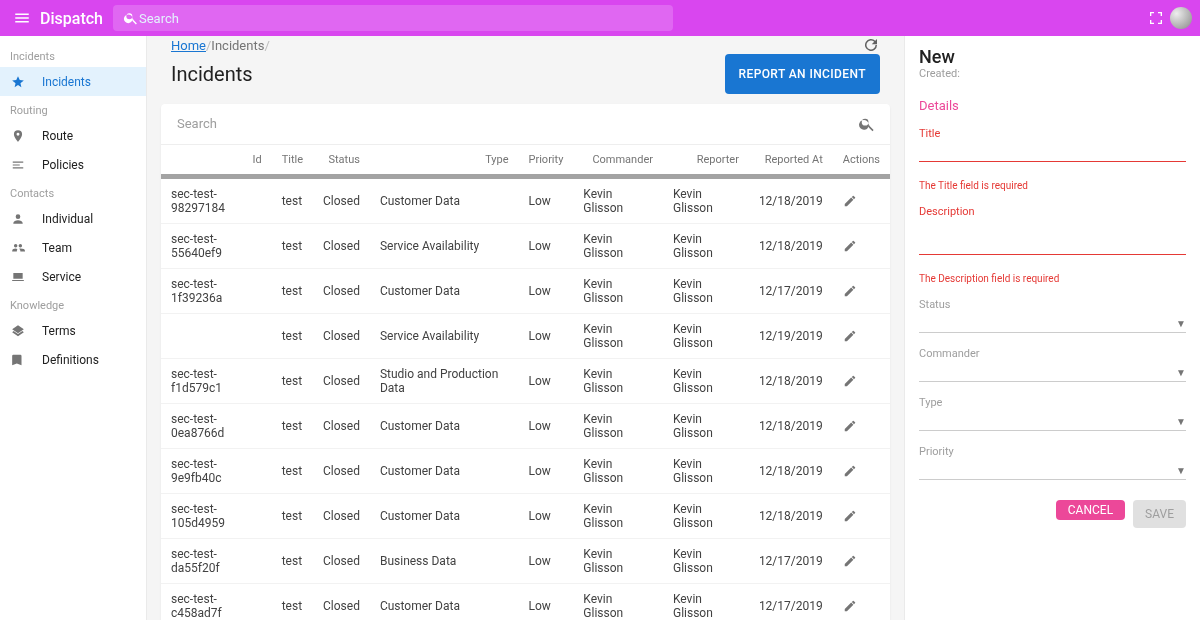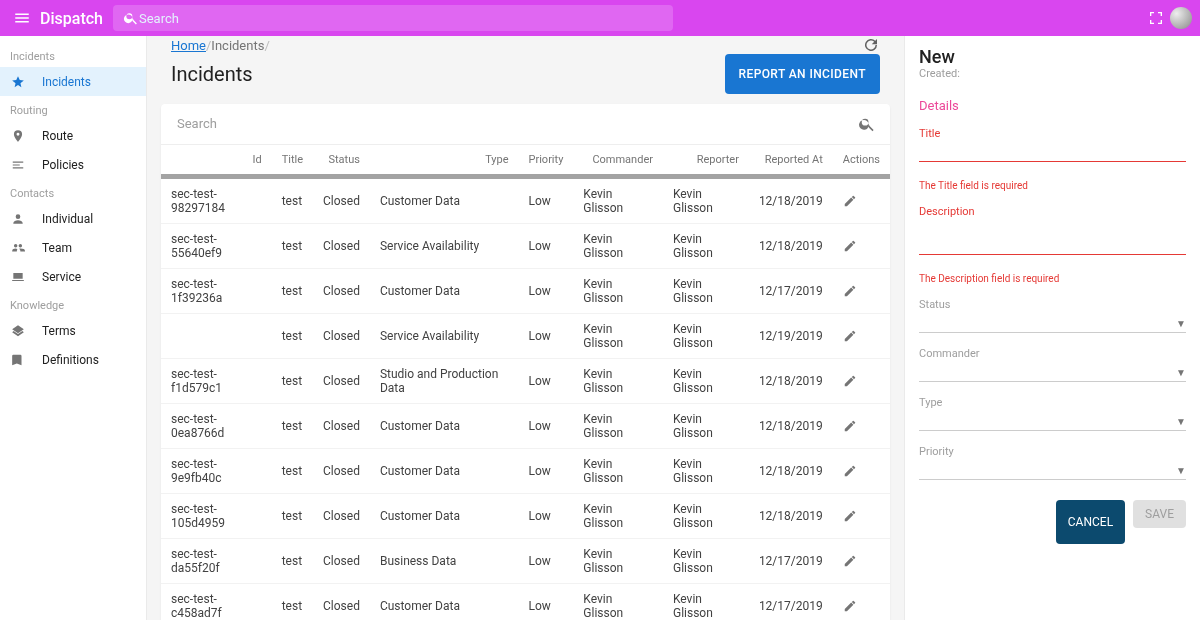--- a/index.html
+++ b/index.html
@@ -43,21 +43,21 @@
   .r-section{font-size:13px;color:#ec4899;margin-top:12px}
   .field{display:flex;flex-direction:column;gap:2px;margin-top:8px}
   .field label{font-size:11px}
   .field input,.field textarea{border:0;border-bottom:1px solid #ccc;outline:0;font-size:13px;padding:2px 0;background:transparent;resize:none}
   .field.err label{color:#E53935}
   .field.err input,.field.err textarea{border-bottom:1px solid #E53935}
   .err-msg{font-size:10px;color:#E53935;margin-top:16px}
   .field.sel{position:relative}
   .field.sel .chev{position:absolute;right:0;bottom:4px;color:#757575;font-size:10px}
   .r-actions{display:flex;justify-content:flex-end;gap:8px;margin-top:14px}
-  .btn-dark{background:#0c4a6e;color:#fff;border:0;border-radius:4px;height:44px;padding:0 12px;font-size:12px;cursor:pointer}
+  .btn-dark{background:#ec4899;color:#fff;border:0;border-radius:4px;height:20px;padding:0 12px;font-size:12px;cursor:pointer}
   .btn-disabled{background:#e0e0e0;color:#9e9e9e;border:0;border-radius:4px;height:28px;padding:4px 12px;font-size:12px;cursor:not-allowed}
   svg{display:block}
 </style>
 </head>
 <body>
 
 <div class="topbar">
   <div class="ham">
     <svg width="18" height="18" viewBox="0 0 24 24" fill="#fff">
         <path d="M3 6h18v2H3zM3 11h18v2H3zM3 16h18v2H3z"></path>

